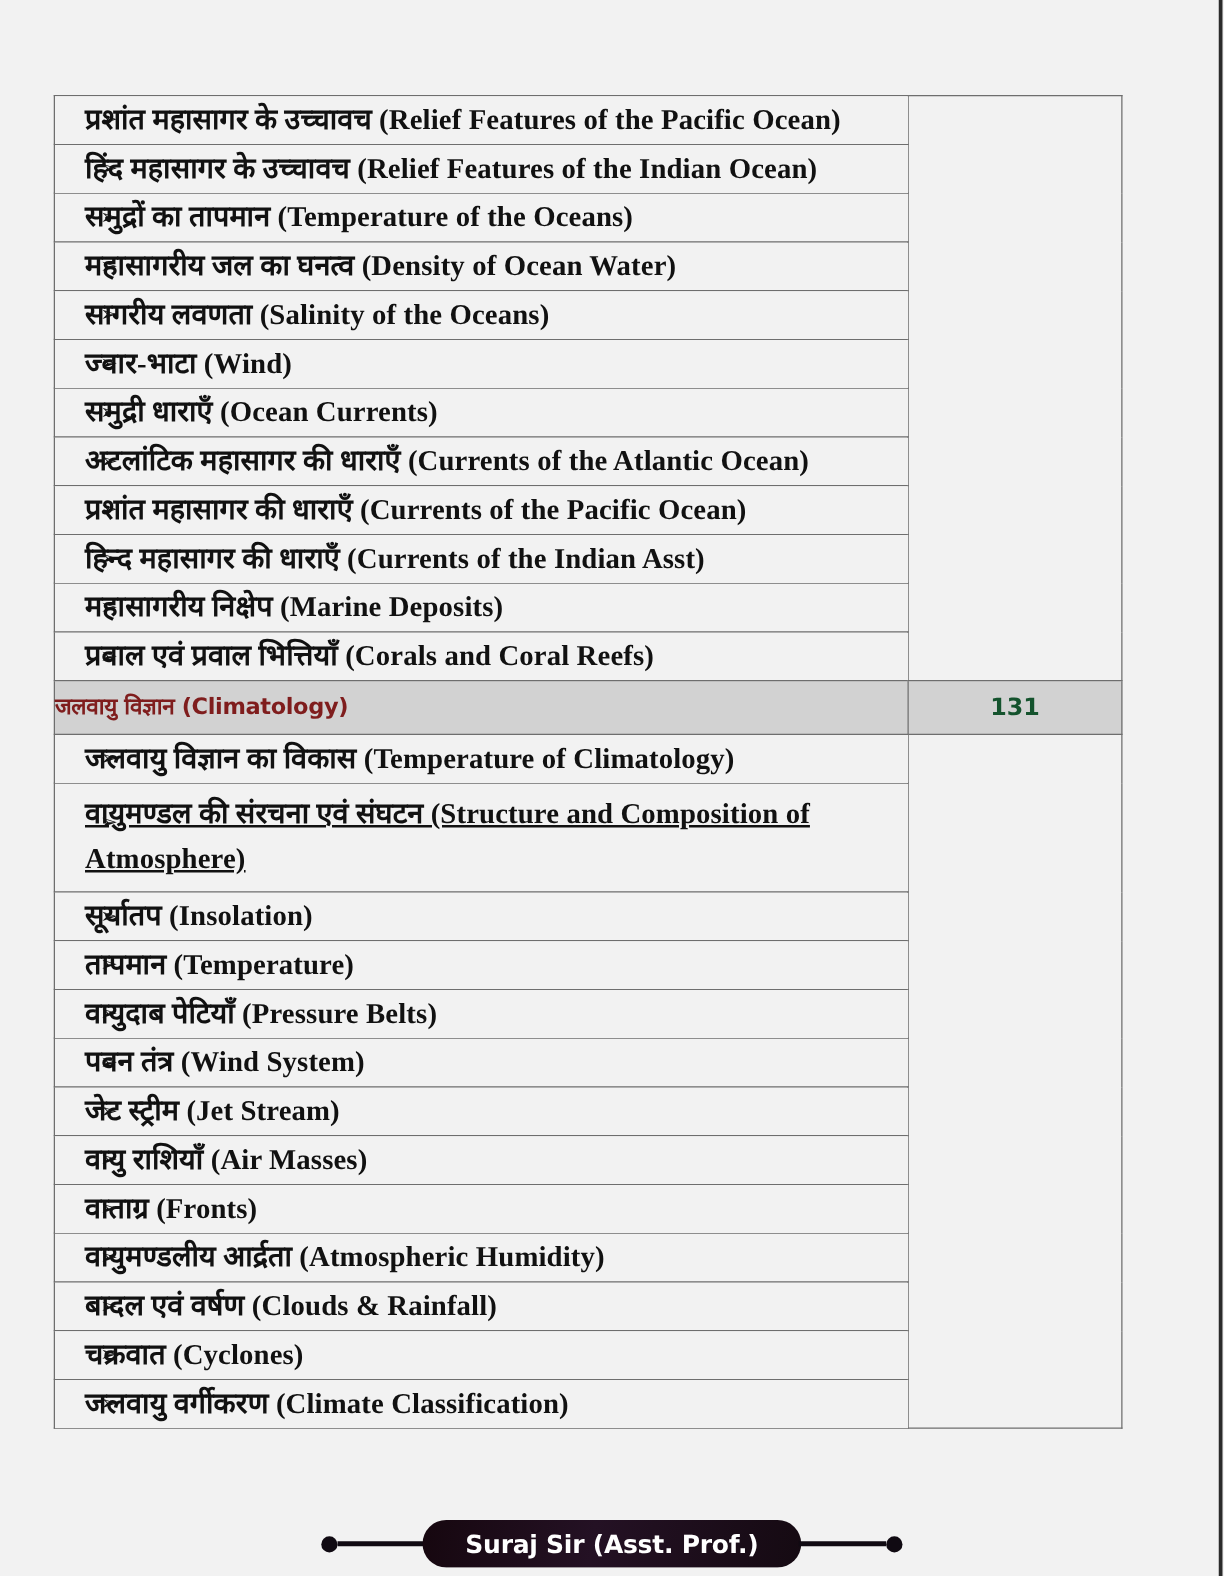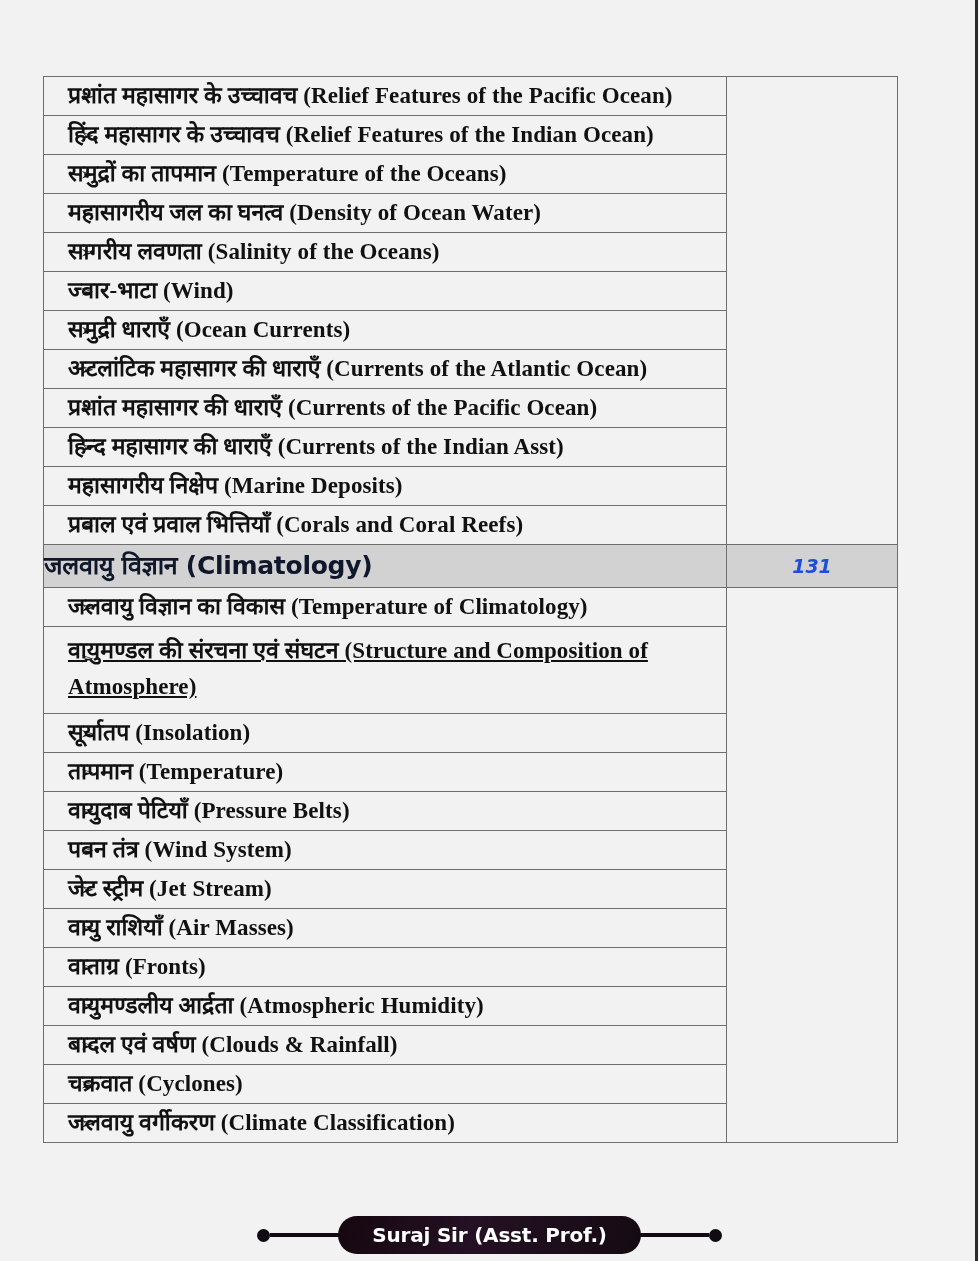--- a/index.html
+++ b/index.html
@@ -101,37 +101,36 @@
   tr.section-row td {
     background: #d2d2d2;
     border-color: #6e6e6e;
   }
   .section-cell {
     height: 42px;
     padding: 0 6px 0 10px;
   }
   .section-title {
     font-family: "DejaVu Sans", "Liberation Sans", sans-serif;
-    font-size: 25px;
+    font-size: 18px;
     font-weight: bold;
-    color: #0f172a;
+    color: #7f1d1d;
     letter-spacing: -0.3px;
     line-height: 42px;
     white-space: nowrap;
   }
   .page-num-cell {
     text-align: center;
     height: 42px;
   }
   .page-num {
     font-family: "DejaVu Sans", "Liberation Sans", sans-serif;
     font-size: 19px;
     font-weight: bold;
-    color: #1d4ed8;
-    font-style: italic;
+    color: #14532d;
   }
 
   .page-blank-cell {
     background: #f2f2f2;
   }
 
   
   .footer-credit {
     position: absolute;
     left: 0;

